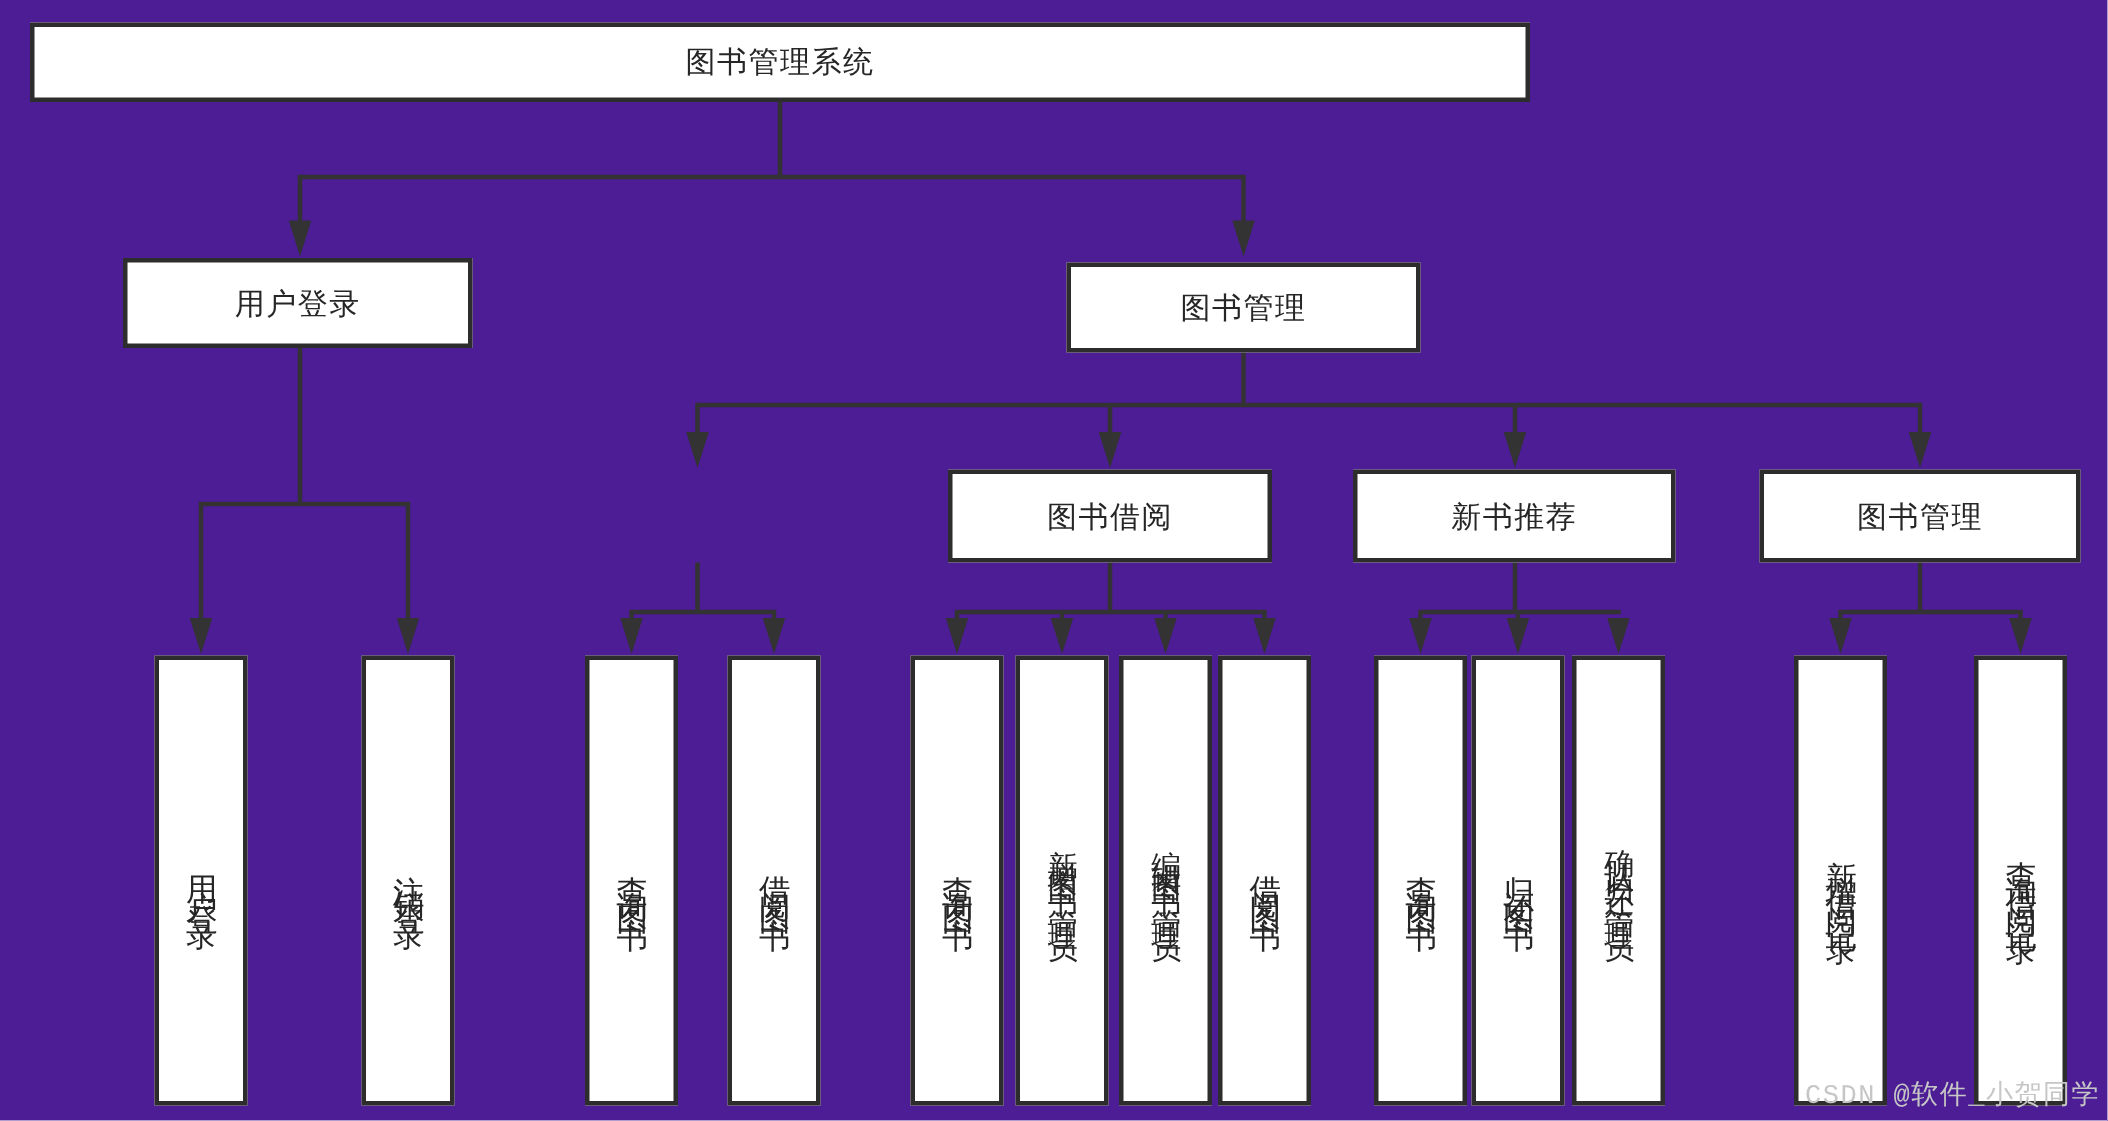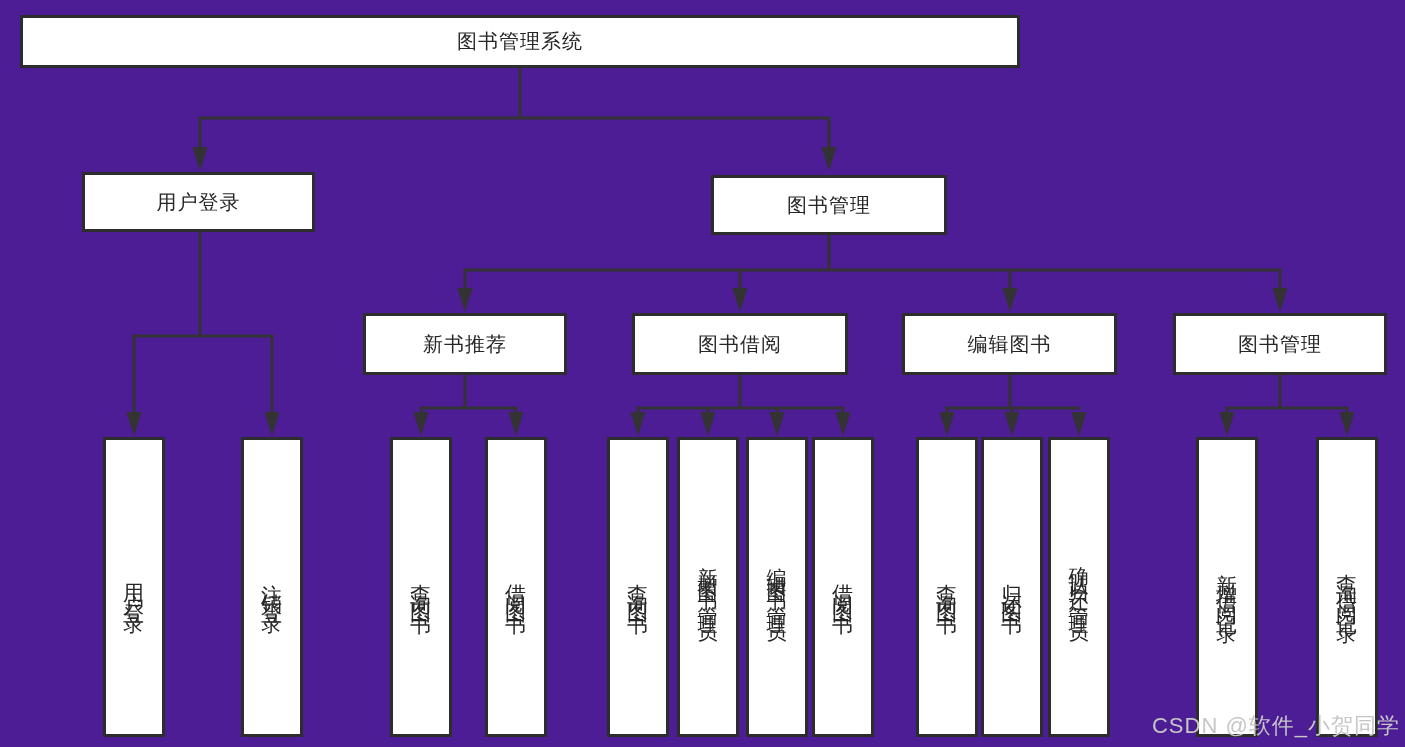--- a/index.html
+++ b/index.html
@@ -69,25 +69,26 @@
   #leaf-8  { left: 812px; }
   #leaf-9  { left: 916px; }
   #leaf-10 { left: 981px; }
   #leaf-11 { left: 1048px; }
   #leaf-12 { left: 1196px; }
   #leaf-13 { left: 1316px; }
   #watermark {
     position: absolute;
     right: 5px;
     bottom: 6px;
-    font-size: 22px;
+    font-size: 18px;
     color: #c6c6c6;
     letter-spacing: 1px;
     z-index: 5;
     white-space: nowrap;
+    font-family: Liberation Mono, monospace;
   }
 </style>
 </head>
 <body>
 
 <div id="stage">
 
   <svg id="connectors" viewBox="0 0 1405 747" xmlns="http://www.w3.org/2000/svg">
     <path fill="none" stroke="#333333" stroke-width="3" d="
       M520,68 V118
@@ -149,28 +150,25 @@
     <span class="hlabel">图书管理系统</span>
   </div>
 
   <div class="box" id="node-user-login">
     <span class="hlabel">用户登录</span>
   </div>
   <div class="box" id="node-book-mgmt">
     <span class="hlabel">图书管理</span>
   </div>
 
-  <div class="box" id="node-new-book-rec">
-    <span class="hlabel">新书推荐</span>
-  </div>
   <div class="box" id="node-book-borrow">
     <span class="hlabel">图书借阅</span>
   </div>
   <div class="box" id="node-current-borrow">
-    <span class="hlabel">编辑图书</span>
+    <span class="hlabel">新书推荐</span>
   </div>
   <div class="box" id="node-borrow-record">
     <span class="hlabel">图书管理</span>
   </div>
 
   <div class="box leaf" id="leaf-1">
     <span class="vtext">用户登录</span>
   </div>
   <div class="box leaf" id="leaf-2">
     <span class="vtext">注销登录</span>

